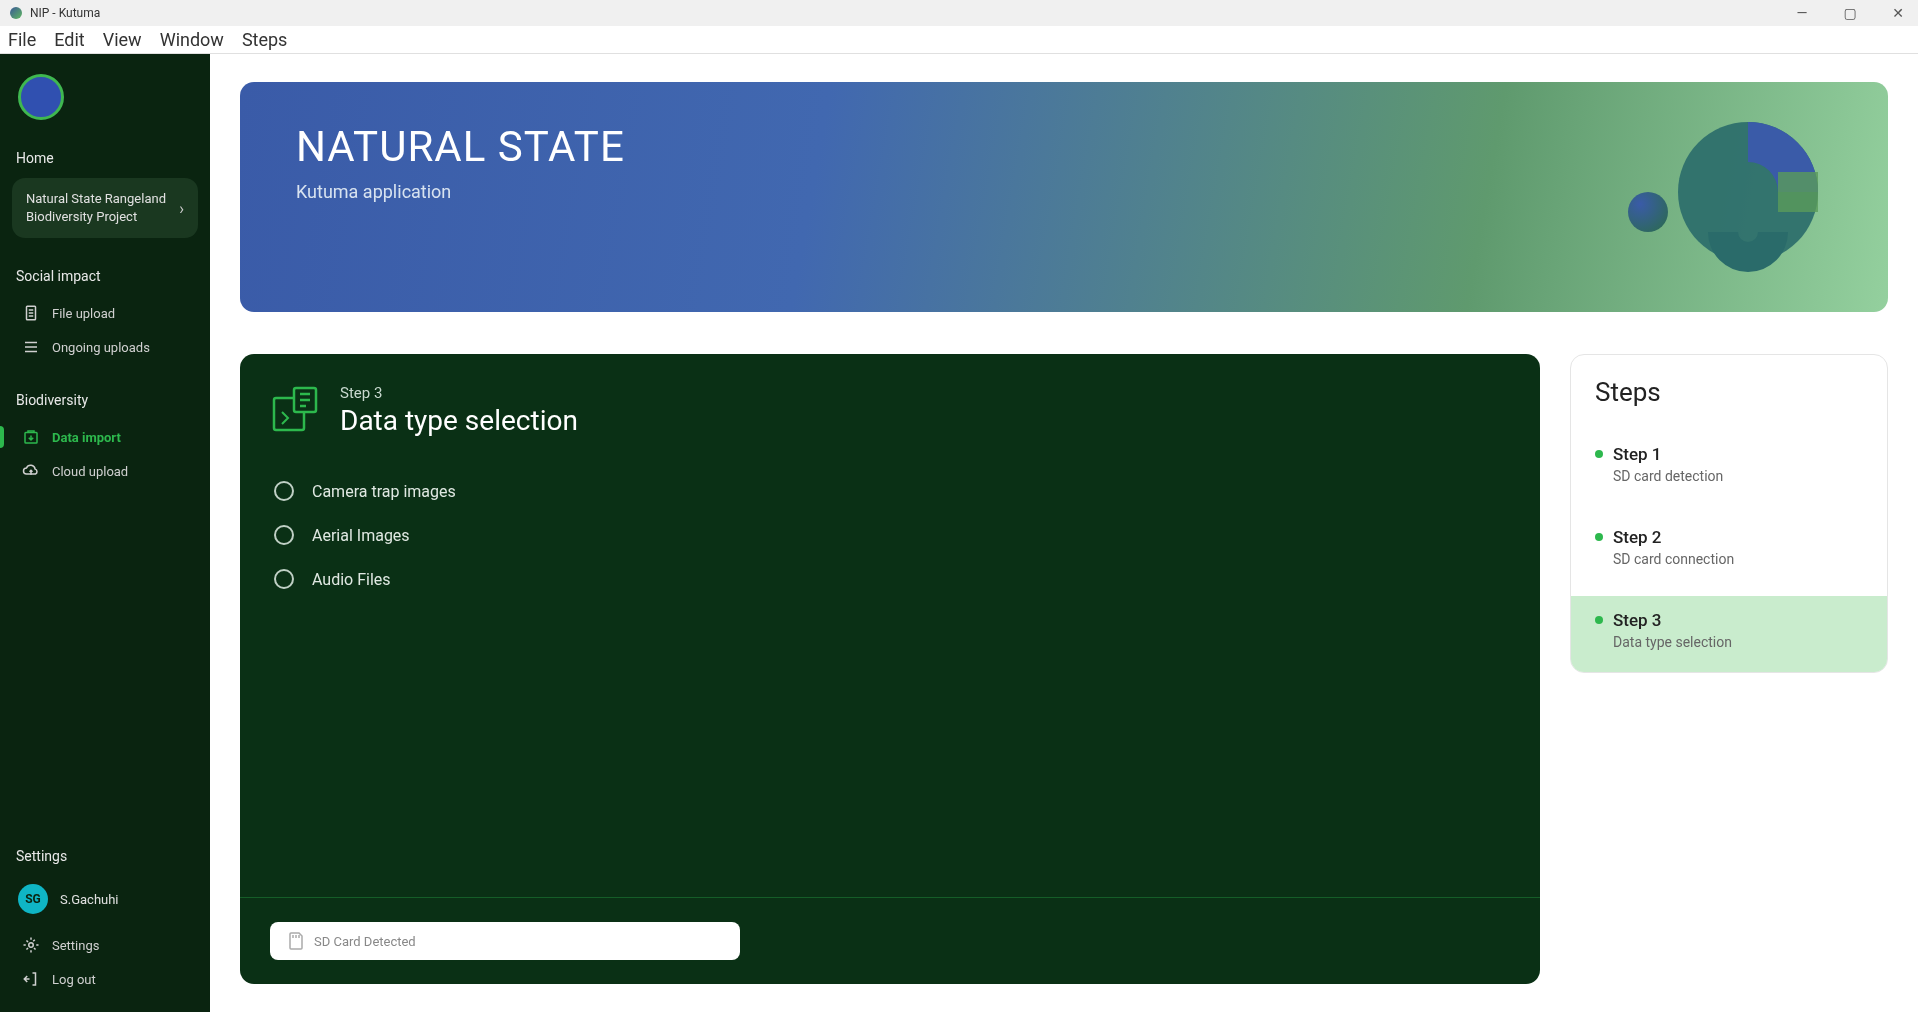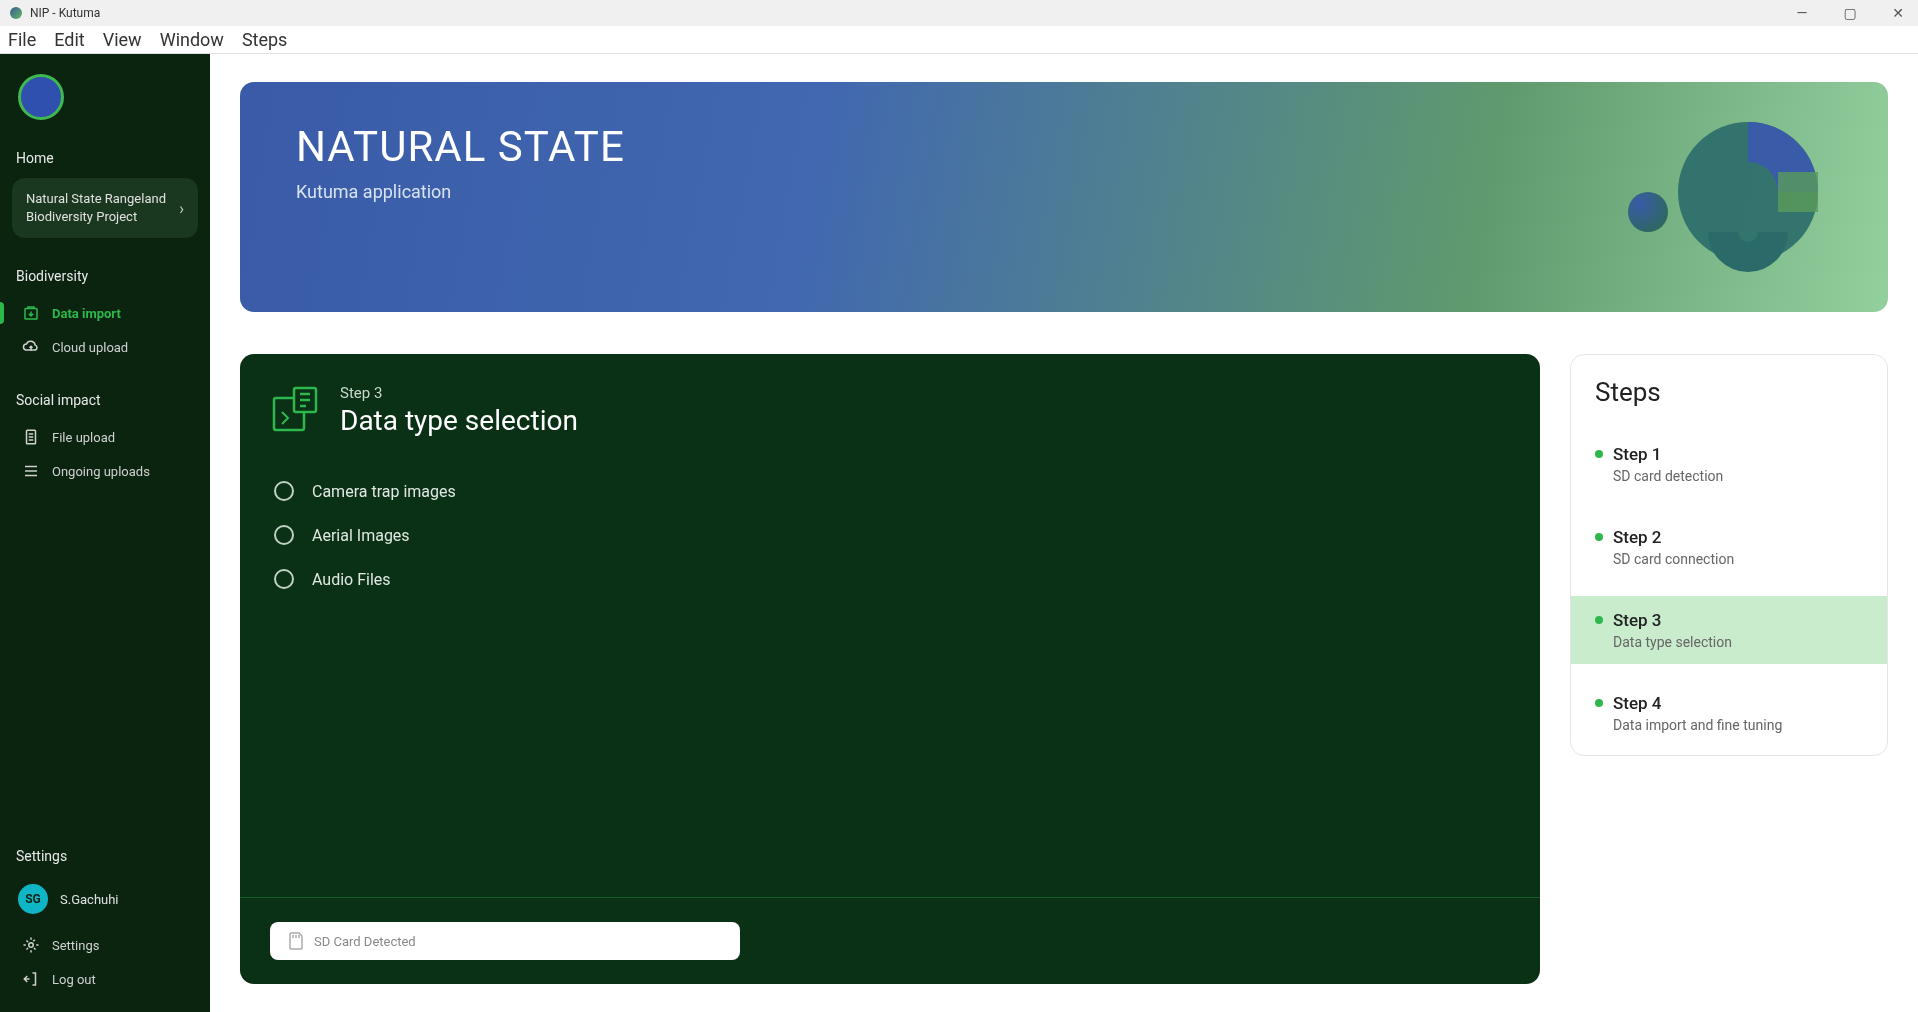--- a/index.html
+++ b/index.html
@@ -113,60 +113,60 @@
   <div class="sidebar">
     <div class="sidebar-logo"></div>
 
     <div class="sidebar-section-title">Home</div>
     <div class="project-card">
       <div class="project-card-text">Natural State Rangeland Biodiversity Project</div>
       <div class="chevron">›</div>
     </div>
 
     <div class="nav-group">
+      <div class="sidebar-section-title">Social impact</div>
+      <div class="nav-item">
+        <span class="nav-icon">
+          <svg viewBox="0 0 24 24" fill="none" stroke="#d0d0d0" stroke-width="2">
+              <rect x="6" y="3" width="12" height="18" rx="1"></rect>
+              <path d="M9 8h6M9 12h6M9 16h6"></path>
+            </svg>
+        </span>
+        <span>File upload</span>
+      </div>
+      <div class="nav-item">
+        <span class="nav-icon">
+          <svg viewBox="0 0 24 24" fill="none" stroke="#d0d0d0" stroke-width="2">
+              <path d="M4 6h16M4 12h16M4 18h16"></path>
+            </svg>
+        </span>
+        <span>Ongoing uploads</span>
+      </div>
+    </div>
+
+    <div class="nav-group">
       <div class="sidebar-section-title">Biodiversity</div>
       <div class="nav-item active active-indicator">
         <span class="nav-icon">
           <svg viewBox="0 0 24 24" fill="none" stroke="#2db84d" stroke-width="2">
               <rect x="4" y="6" width="16" height="14" rx="1"></rect>
               <path d="M8 6V4h8v2"></path>
               <path d="M12 10v6m-3-3l3 3 3-3"></path>
             </svg>
         </span>
         <span>Data import</span>
       </div>
       <div class="nav-item">
         <span class="nav-icon">
           <svg viewBox="0 0 24 24" fill="none" stroke="#d0d0d0" stroke-width="2">
               <path d="M6 16a4 4 0 010-8 6 6 0 0111.5 1.5A3.5 3.5 0 0118 16H6z"></path>
               <path d="M12 11v6m-2-4l2-2 2 2"></path>
             </svg>
         </span>
         <span>Cloud upload</span>
-      </div>
-    </div>
-
-    <div class="nav-group">
-      <div class="sidebar-section-title">Social impact</div>
-      <div class="nav-item">
-        <span class="nav-icon">
-          <svg viewBox="0 0 24 24" fill="none" stroke="#d0d0d0" stroke-width="2">
-              <rect x="6" y="3" width="12" height="18" rx="1"></rect>
-              <path d="M9 8h6M9 12h6M9 16h6"></path>
-            </svg>
-        </span>
-        <span>File upload</span>
-      </div>
-      <div class="nav-item">
-        <span class="nav-icon">
-          <svg viewBox="0 0 24 24" fill="none" stroke="#d0d0d0" stroke-width="2">
-              <path d="M4 6h16M4 12h16M4 18h16"></path>
-            </svg>
-        </span>
-        <span>Ongoing uploads</span>
       </div>
     </div>
 
     <div class="sidebar-spacer"></div>
 
     <div class="sidebar-section-title">Settings</div>
     <div class="avatar-row">
       <div class="avatar">SG</div>
       <div class="avatar-name">S.Gachuhi</div>
     </div>
@@ -269,23 +269,16 @@
         </div>
 
         <div class="step-row active">
           <div class="step-dot-label">
             <div class="step-dot"></div>
             <div class="step-name">Step 3</div>
           </div>
           <div class="step-desc">Data type selection</div>
         </div>
 
-        <div class="step-row">
-          <div class="step-dot-label">
-            <div class="step-dot"></div>
-            <div class="step-name">Step 4</div>
-          </div>
-          <div class="step-desc">Data import and fine tuning</div>
-        </div>
       </div>
     </div>
   </div>
 </div>
 
 </body></html>

